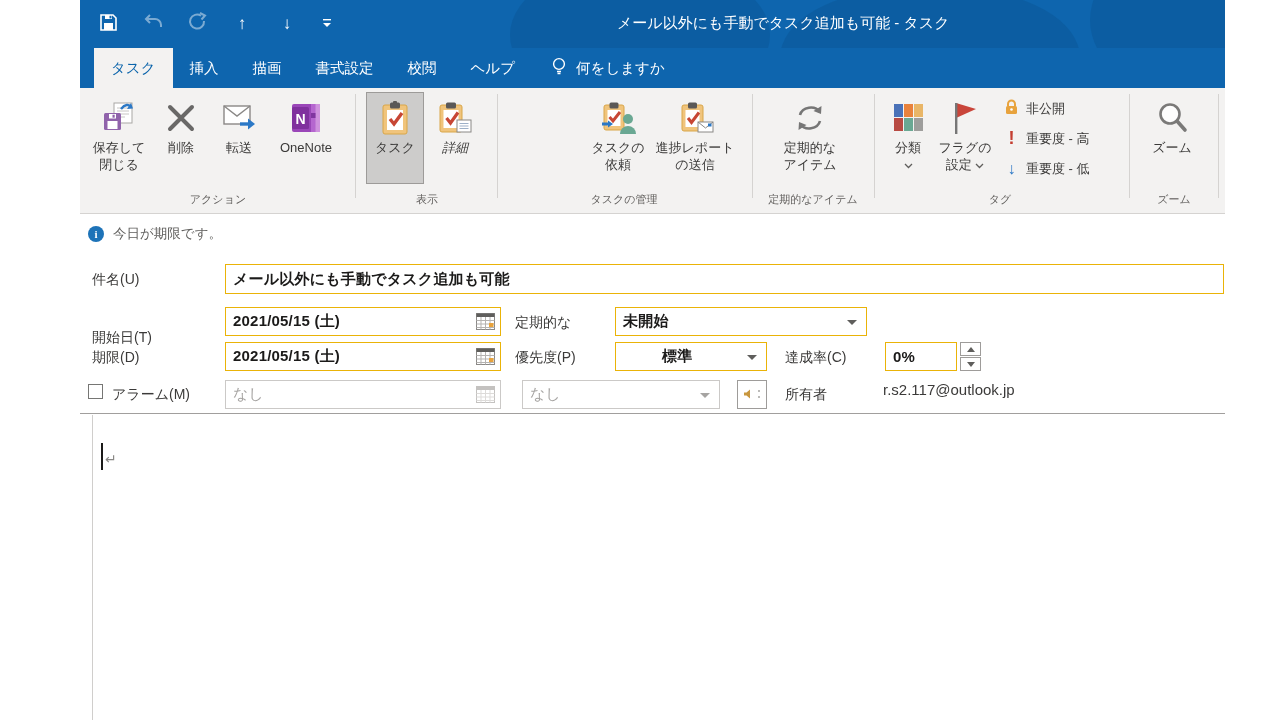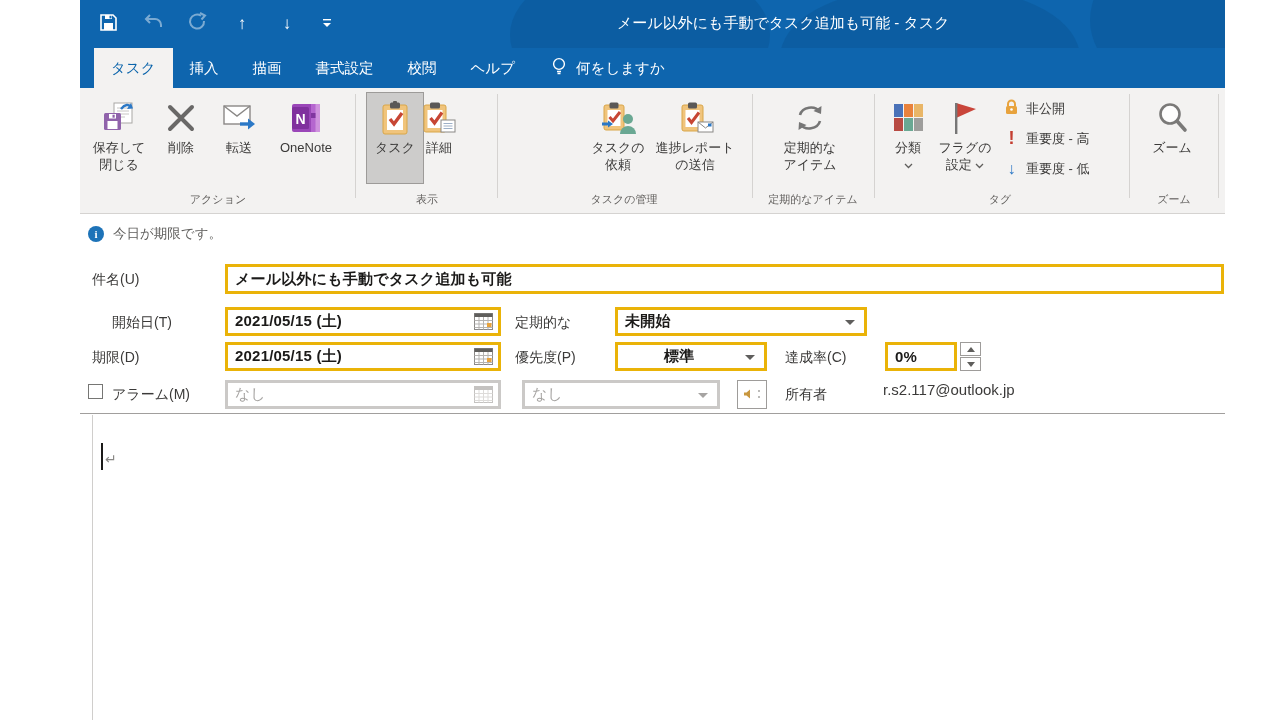--- a/index.html
+++ b/index.html
@@ -32,21 +32,21 @@
   .smallbtn { position:absolute; height:27px; display:flex; align-items:center; gap:7px; padding:0 6px; font-size:13px; color:#3b3a39; white-space:nowrap; cursor:default; }
   .chev svg { display:block; }
 
   
   #infobar { position:absolute; left:0; top:220px; width:1145px; height:28px; display:flex; align-items:center; padding-left:8px; gap:9px; }
   #info-icon { width:16px; height:16px; border-radius:50%; background:#1d73b8; color:#fff; font-size:11px; font-weight:bold; font-family:"Liberation Serif",serif; display:flex; align-items:center; justify-content:center; }
   #infobar span.msg { font-size:13.5px; color:#5f5e5c; }
 
   
   .flabel { position:absolute; font-size:14px; color:#3b3a39; white-space:nowrap; }
-  .field { position:absolute; background:#fff; border:3px solid #eab308; font-size:15px; color:#1b1a19; display:flex; align-items:center; padding:0 7px; white-space:nowrap; overflow:hidden; }
+  .field { position:absolute; background:#fff; border:1px solid #eab308; font-size:15px; color:#1b1a19; display:flex; align-items:center; padding:0 7px; white-space:nowrap; overflow:hidden; }
   .field.bold { font-weight:bold; letter-spacing:.2px; }
   .field.disabled { border-color:#cbc9c7; color:#a6a4a2; font-weight:normal; }
   .calbtn { position:absolute; right:3px; top:50%; transform:translateY(-50%); width:24px; height:24px; display:flex; align-items:center; justify-content:center; }
   .dd-arrow { position:absolute; right:9px; top:50%; margin-top:-2px; width:0; height:0; border-left:5px solid transparent; border-right:5px solid transparent; border-top:5px solid #5f5e5c; }
   .dd-arrow.dim { border-top-color:#a6a4a2; }
   .spin { position:absolute; left:880px; top:342px; width:21px; height:29px; display:flex; flex-direction:column; gap:1px; }
   .spin div { flex:1; border:1px solid #9e9c9a; background:#fff; display:flex; align-items:center; justify-content:center; }
   .tri-up { width:0; height:0; border-left:4px solid transparent; border-right:4px solid transparent; border-bottom:5px solid #5f5e5c; }
   .tri-dn { width:0; height:0; border-left:4px solid transparent; border-right:4px solid transparent; border-top:5px solid #5f5e5c; }
   #alarm-check { position:absolute; left:8px; top:384px; width:15px; height:15px; border:1px solid #767674; background:#fff; }
@@ -187,21 +187,21 @@
         <svg width="28" height="34" viewBox="0 0 28 34">
             <rect x="2" y="4" width="24" height="29" rx="2" fill="#f0c47c" stroke="#d9a648"></rect>
             <rect x="6" y="9" width="16" height="20" fill="#fff"></rect>
             <rect x="9" y="1.5" width="10" height="6" rx="1.5" fill="#5a5857"></rect>
             <rect x="12" y="0" width="4" height="3" rx="1" fill="#5a5857"></rect>
             <path d="M9 18 L13 23 L21 12" fill="none" stroke="#c74634" stroke-width="3.4"></path>
           </svg>
       </div>
       <div class="lbl"><span>タスク</span></div>
     </div>
-    <div class="rbtn" style="left:332px; width:54px;">
+    <div class="rbtn" style="left:348px; width:54px;font-style:italic;">
       <div class="ic">
         <svg width="34" height="34" viewBox="0 0 34 34">
             <rect x="2" y="4" width="22" height="27" rx="2" fill="#f0c47c" stroke="#d9a648"></rect>
             <rect x="5.5" y="9" width="15" height="18" fill="#fff"></rect>
             <rect x="8" y="1.5" width="10" height="6" rx="1.5" fill="#5a5857"></rect>
             <path d="M8.5 17 L12.5 22 L20 11.5" fill="none" stroke="#c74634" stroke-width="3.2"></path>
             <rect x="19" y="19" width="14" height="12" fill="#fff" stroke="#8a8886"></rect>
             <path d="M21.5 22.5 h9 M21.5 25 h9 M21.5 27.5 h9" stroke="#9db0c8" stroke-width="1.2"></path>
           </svg>
       </div>
@@ -314,21 +314,21 @@
   </div>
 
   <div id="infobar">
     <div id="info-icon">i</div>
     <span class="msg">今日が期限です。</span>
   </div>
 
   <div class="flabel" style="left:12px; top:271px;">件名(U)</div>
   <div class="field bold" style="left:145px; top:264px; width:999px; height:30px;">メール以外にも手動でタスク追加も可能</div>
 
-  <div class="flabel" style="left:12px; top:314px;margin-left:20px;">開始日(T)</div>
+  <div class="flabel" style="left:12px; top:329px;">開始日(T)</div>
   <div class="field bold" style="left:145px; top:307px; width:276px; height:29px;">
     <span>2021/05/15 (土)</span>
     <span class="calbtn">
         <svg width="19" height="17" viewBox="0 0 19 17">
           <rect x="0.5" y="0.5" width="18" height="16" fill="#fff" stroke="#8a8886"></rect>
           <rect x="0.5" y="0.5" width="18" height="3.5" fill="#5f5e5c"></rect>
           <path d="M0.5 7.5h18 M0.5 11h18 M0.5 14.5h18 M5 4v12.5 M9.5 4v12.5 M14 4v12.5" stroke="#b5b3b1" stroke-width="1"></path>
           <rect x="13" y="10" width="4.5" height="4" fill="#e8a33d"></rect>
         </svg>
       </span>

